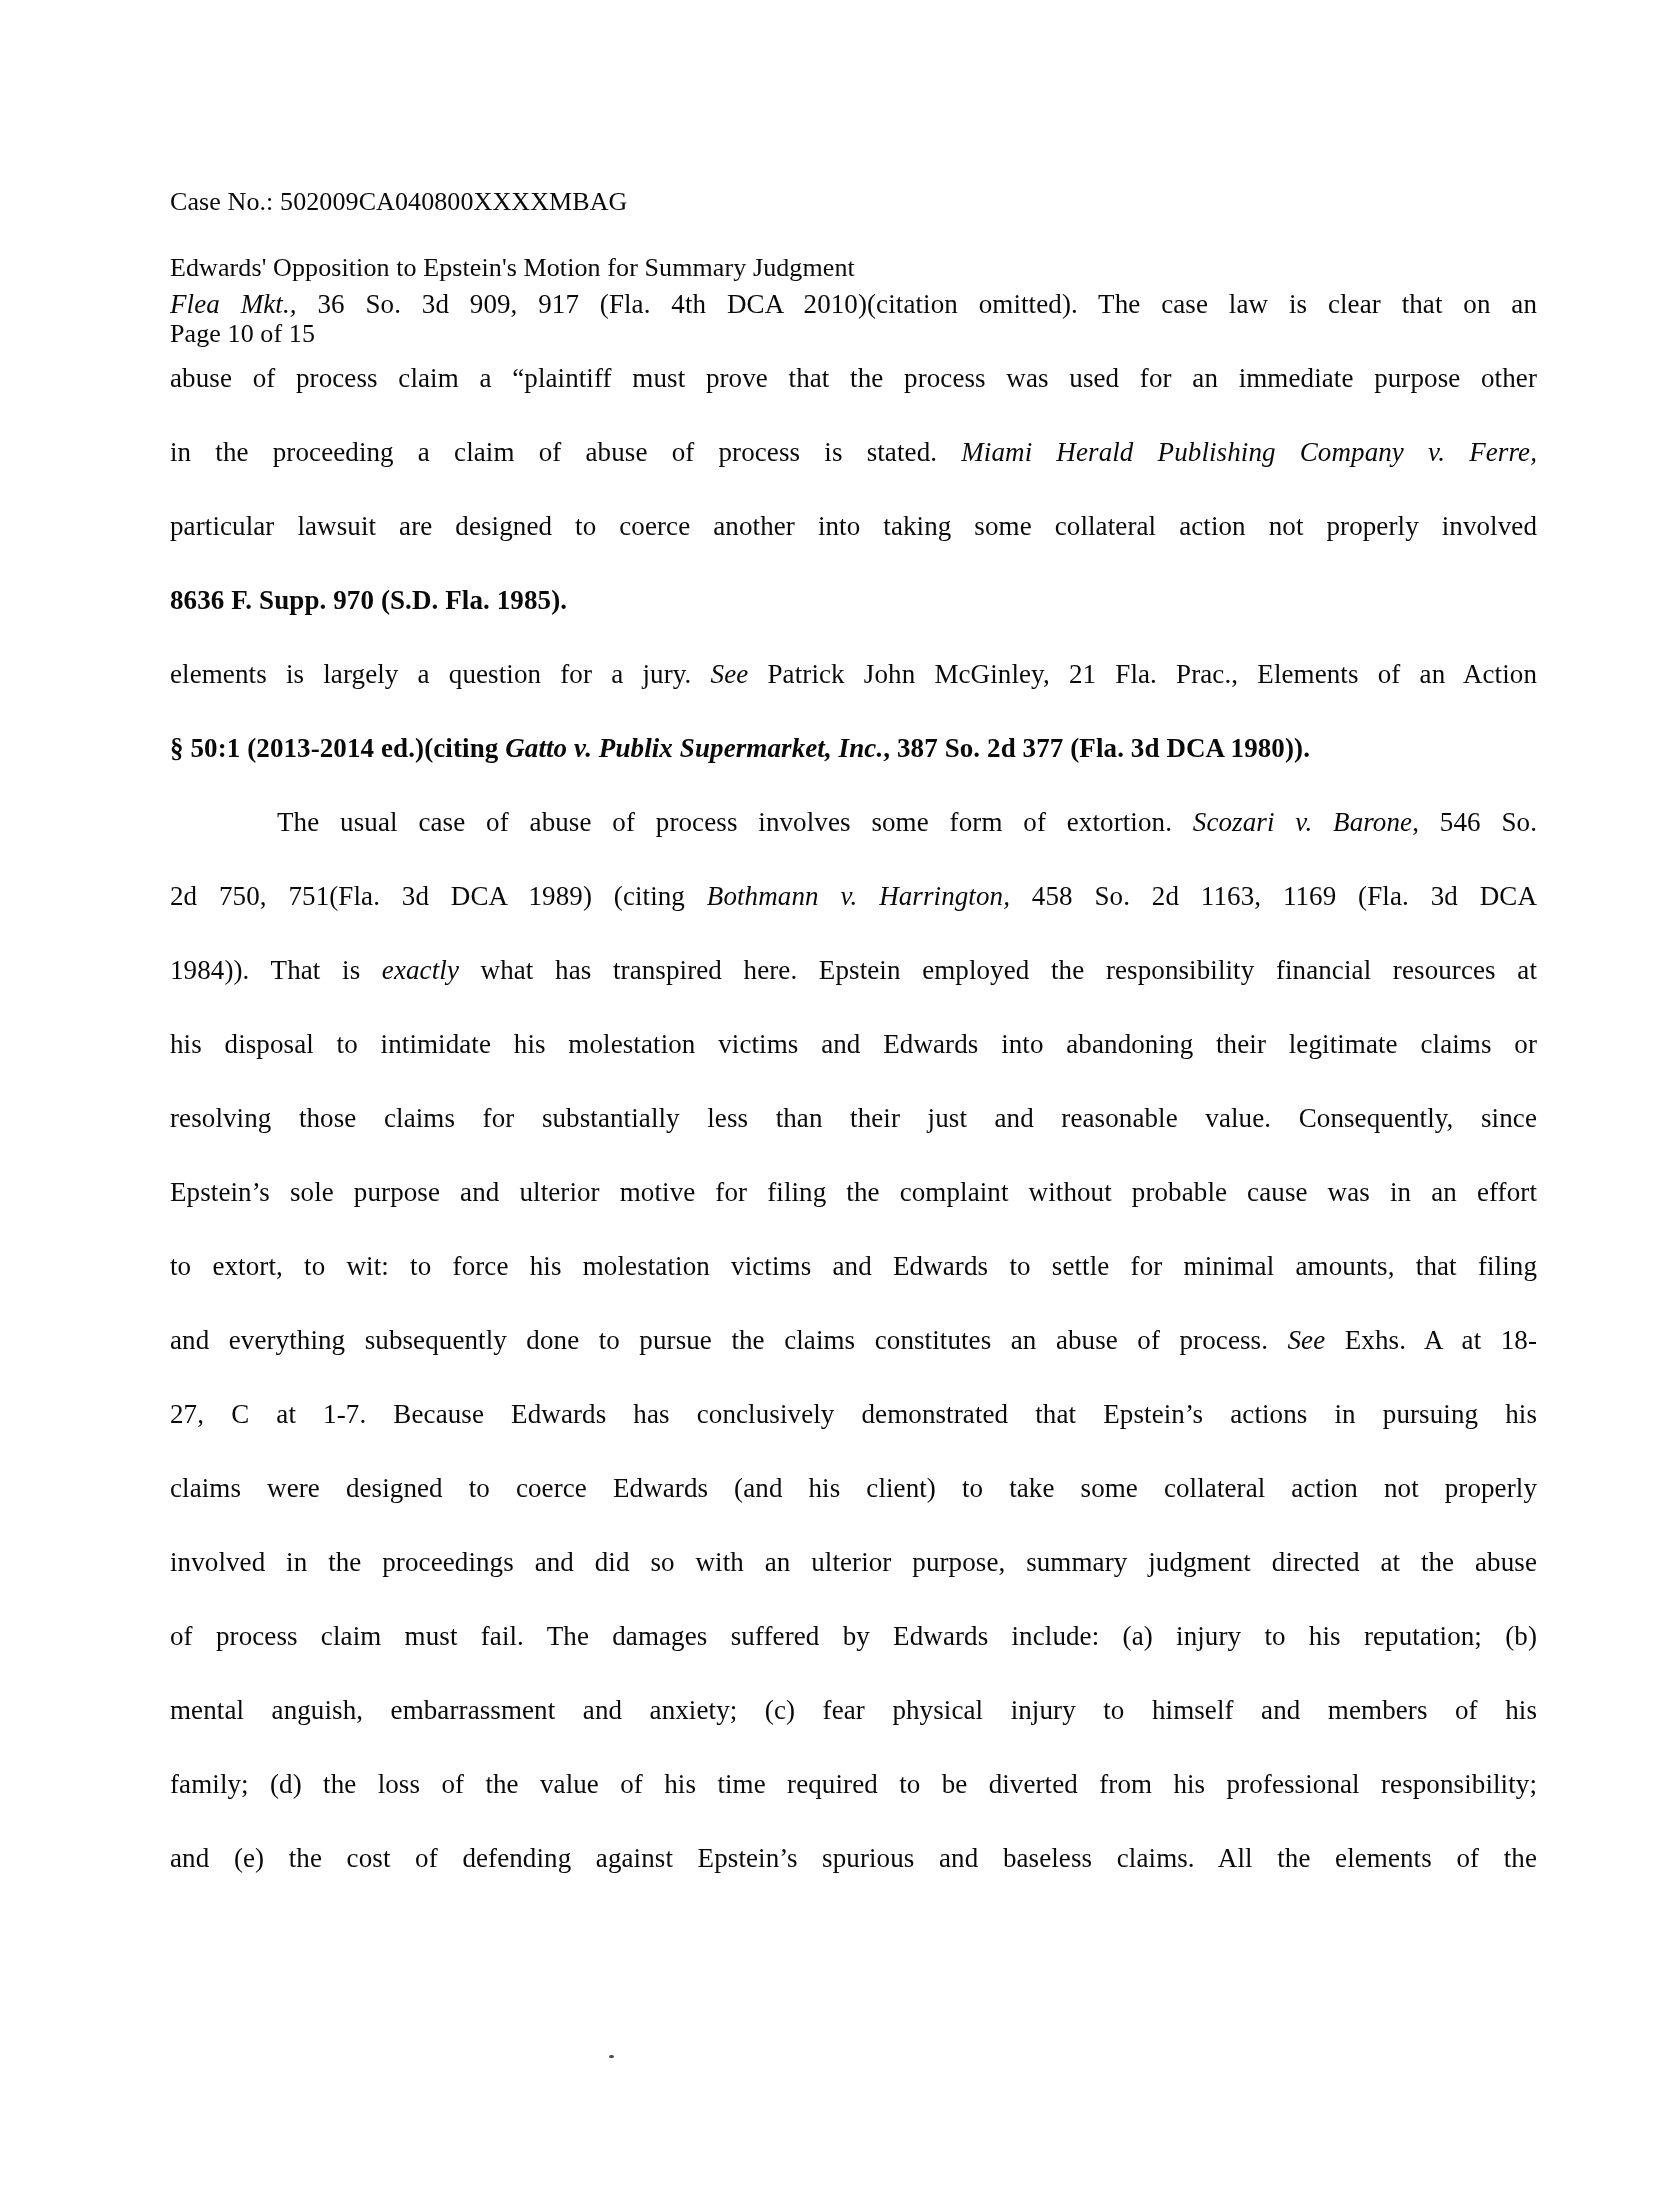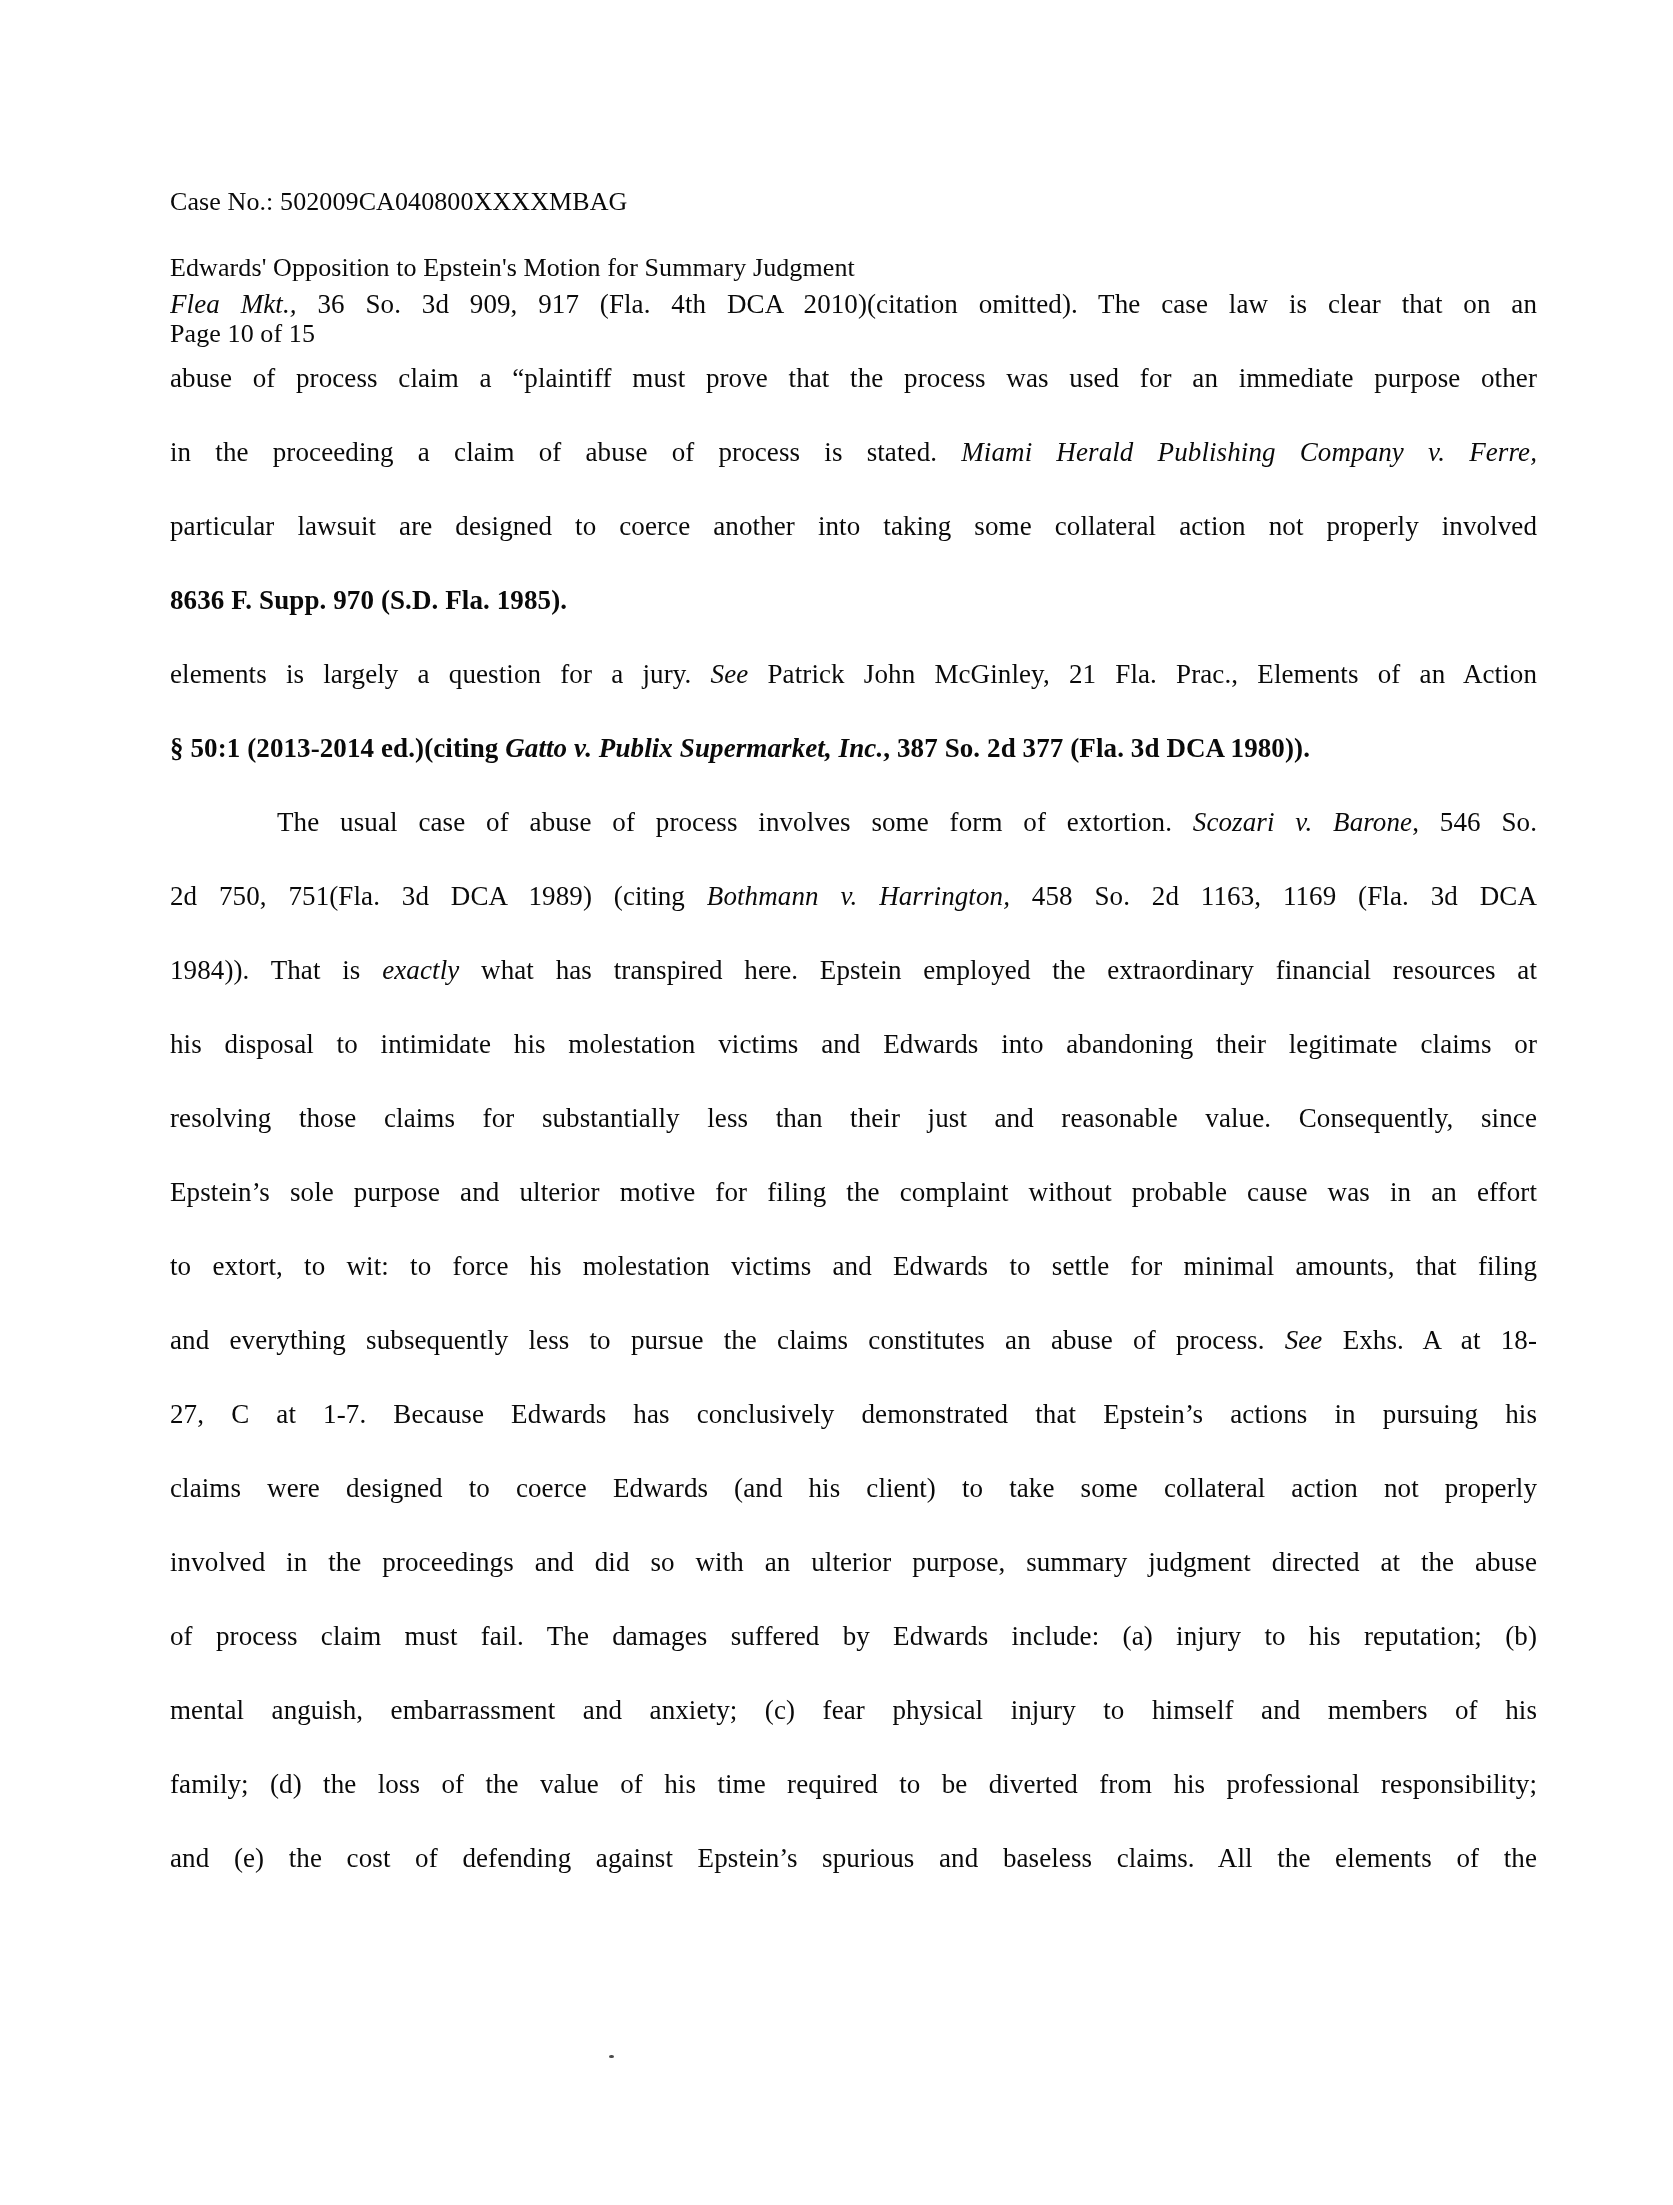--- a/index.html
+++ b/index.html
@@ -83,26 +83,26 @@
   <div class="body-text">
       <div class="line"><span class="it">Flea Mkt.,</span><span> 36 So. 3d 909, 917 (Fla. 4th DCA 2010)(citation omitted). The case law is clear that on an</span></div>
       <div class="line"><span>abuse of process claim a “plaintiff must prove that the process was used for an immediate purpose other</span></div>
       <div class="line"><span>in the proceeding a claim of abuse of process is stated.  </span><span class="it">Miami Herald Publishing Company v. Ferre,</span></div>
       <div class="line"><span>particular lawsuit are designed to coerce another into taking some collateral action not properly involved</span></div>
       <div class="line last"><span>8636 F. Supp. 970 (S.D. Fla. 1985).</span></div>
       <div class="line"><span>elements is largely a question for a jury. </span><span class="it">See</span><span> Patrick John McGinley, 21 Fla. Prac., Elements of an Action</span></div>
       <div class="line last"><span>§ 50:1 (2013-2014 ed.)(citing </span><span class="it">Gatto v. Publix Supermarket, Inc.</span><span>, 387 So. 2d 377 (Fla. 3d DCA 1980)).</span></div>
       <div class="line indent"><span>The usual case of abuse of process involves some form of extortion. </span><span class="it">Scozari v. Barone</span><span>, 546 So.</span></div>
       <div class="line"><span>2d 750, 751(Fla. 3d DCA 1989) (citing </span><span class="it">Bothmann v. Harrington,</span><span> 458 So. 2d 1163, 1169 (Fla. 3d DCA</span></div>
-      <div class="line"><span>1984)). That is </span><span class="it">exactly</span><span> what has transpired here. Epstein employed the extraordinary financial resources at</span></div>
+      <div class="line"><span>1984)). That is </span><span class="it">exactly</span><span> what has transpired here. Epstein employed the responsibility financial resources at</span></div>
       <div class="line"><span>his disposal to intimidate his molestation victims and Edwards into abandoning their legitimate claims or</span></div>
       <div class="line"><span>resolving those claims for substantially less than their just and reasonable value. Consequently, since</span></div>
       <div class="line"><span>Epstein’s sole purpose and ulterior motive for filing the complaint without probable cause was in an effort</span></div>
       <div class="line"><span>to extort, to wit: to force his molestation victims and Edwards to settle for minimal amounts, that filing</span></div>
-      <div class="line"><span>and everything subsequently less to pursue the claims constitutes an abuse of process. </span><span class="it">See</span><span> Exhs. A at 18-</span></div>
+      <div class="line"><span>and everything subsequently done to pursue the claims constitutes an abuse of process. </span><span class="it">See</span><span> Exhs. A at 18-</span></div>
       <div class="line"><span>27, C at 1-7.  Because Edwards has conclusively demonstrated that Epstein’s actions in pursuing his</span></div>
       <div class="line"><span>claims were designed to coerce Edwards (and his client) to take some collateral action not properly</span></div>
       <div class="line"><span>involved in the proceedings and did so with an ulterior purpose, summary judgment directed at the abuse</span></div>
       <div class="line"><span>of process claim must fail. The damages suffered by Edwards include: (a) injury to his reputation; (b)</span></div>
       <div class="line"><span>mental anguish, embarrassment and anxiety; (c) fear physical injury to himself and members of his</span></div>
       <div class="line"><span>family; (d) the loss of the value of his time required to be diverted from his professional responsibility;</span></div>
       <div class="line"><span>and (e) the cost of defending against Epstein’s spurious and baseless claims.  All the elements of the</span></div>
     </div>
   <div class="speck"></div>
 </div>

